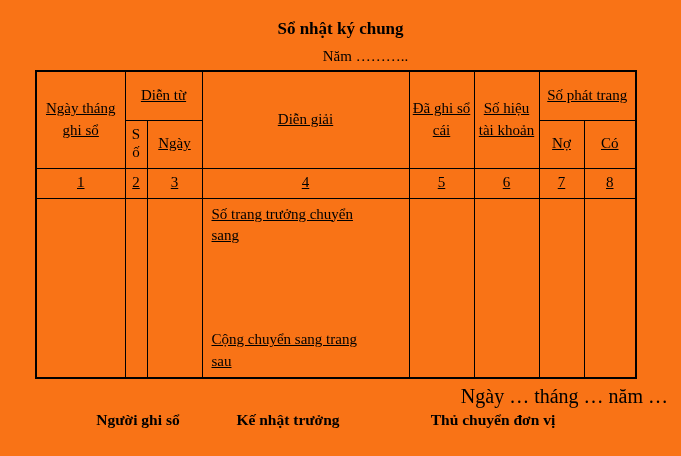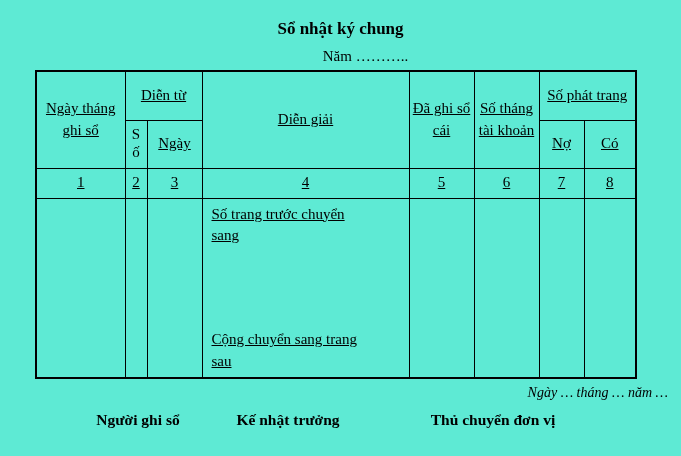--- a/index.html
+++ b/index.html
@@ -4,21 +4,21 @@
 <style>
   * { box-sizing: border-box; margin: 0; padding: 0; }
   html, body { background: #ffffff; }
   body {
     width: 681px; height: 456px;
     font-family: "Liberation Serif", "DejaVu Serif", serif;
     color: #000000;
     position: relative;
     overflow: hidden;
   }
-  .sheet { position: absolute; inset: 0; background: #5eead4; }
+  .sheet { position: absolute; inset: 0; background: #f97316; }
 
   .title {
     position: absolute; top: 19px; left: 0; width: 100%;
     text-align: center; font-weight: bold; font-size: 17px;
   }
   .year-line {
     position: absolute; top: 48px; left: 16px; width: 100%;
     text-align: center; text-indent: 18px; font-size: 15px;
   }
 
@@ -46,21 +46,21 @@
 
   .dien-giai-body {
     height: 172px; display: flex; flex-direction: column;
     justify-content: space-between;
     text-align: left; padding: 3px 4px 0 6px;
   }
   .dien-giai-body div { max-width: 158px; line-height: 1.45; }
 
   .date-line {
     position: absolute; top: 385px; right: 13px;
-    font-style: italic; font-size: 14px;
+    font-size: 20px;
   }
   .sig {
     position: absolute; top: 411px;
     transform: translateX(-50%);
     font-weight: bold; font-size: 15.5px; white-space: nowrap; font-family: Liberation Serif, serif;
   }
   .sig1 { left: 138px; }
   .sig2 { left: 288px; }
   .sig3 { left: 493px; }
 </style>
@@ -82,21 +82,21 @@
         <col style="width:65px">
         <col style="width:45px">
         <col style="width:52px">
     </colgroup>
     <tbody>
       <tr class="r1">
         <td rowspan="2">Ngày tháng ghi sổ</td>
         <td colspan="2">Diễn từ</td>
         <td rowspan="2" class="vtop">Diễn giải</td>
         <td rowspan="2" class="vtop">Đã ghi sổ cái</td>
-        <td rowspan="2" class="vtop">Số tháng tài khoản</td>
+        <td rowspan="2" class="vtop">Số hiệu tài khoản</td>
         <td colspan="2">Số phát trang</td>
       </tr>
       <tr class="r2">
         <td class="so-cell"><span>Số</span></td>
         <td>Ngày</td>
         <td>Nợ</td>
         <td>Có</td>
       </tr>
       <tr class="r3">
         <td>1</td>
@@ -107,21 +107,21 @@
         <td>6</td>
         <td>7</td>
         <td>8</td>
       </tr>
       <tr class="r4">
         <td></td>
         <td></td>
         <td></td>
         <td>
           <div class="dien-giai-body">
-            <div>Số trang trước chuyển sang</div>
+            <div>Số trang trưởng chuyển sang</div>
             <div>Cộng chuyển sang trang sau</div>
           </div>
         </td>
         <td></td>
         <td></td>
         <td></td>
         <td></td>
       </tr>
     </tbody>
   </table>

